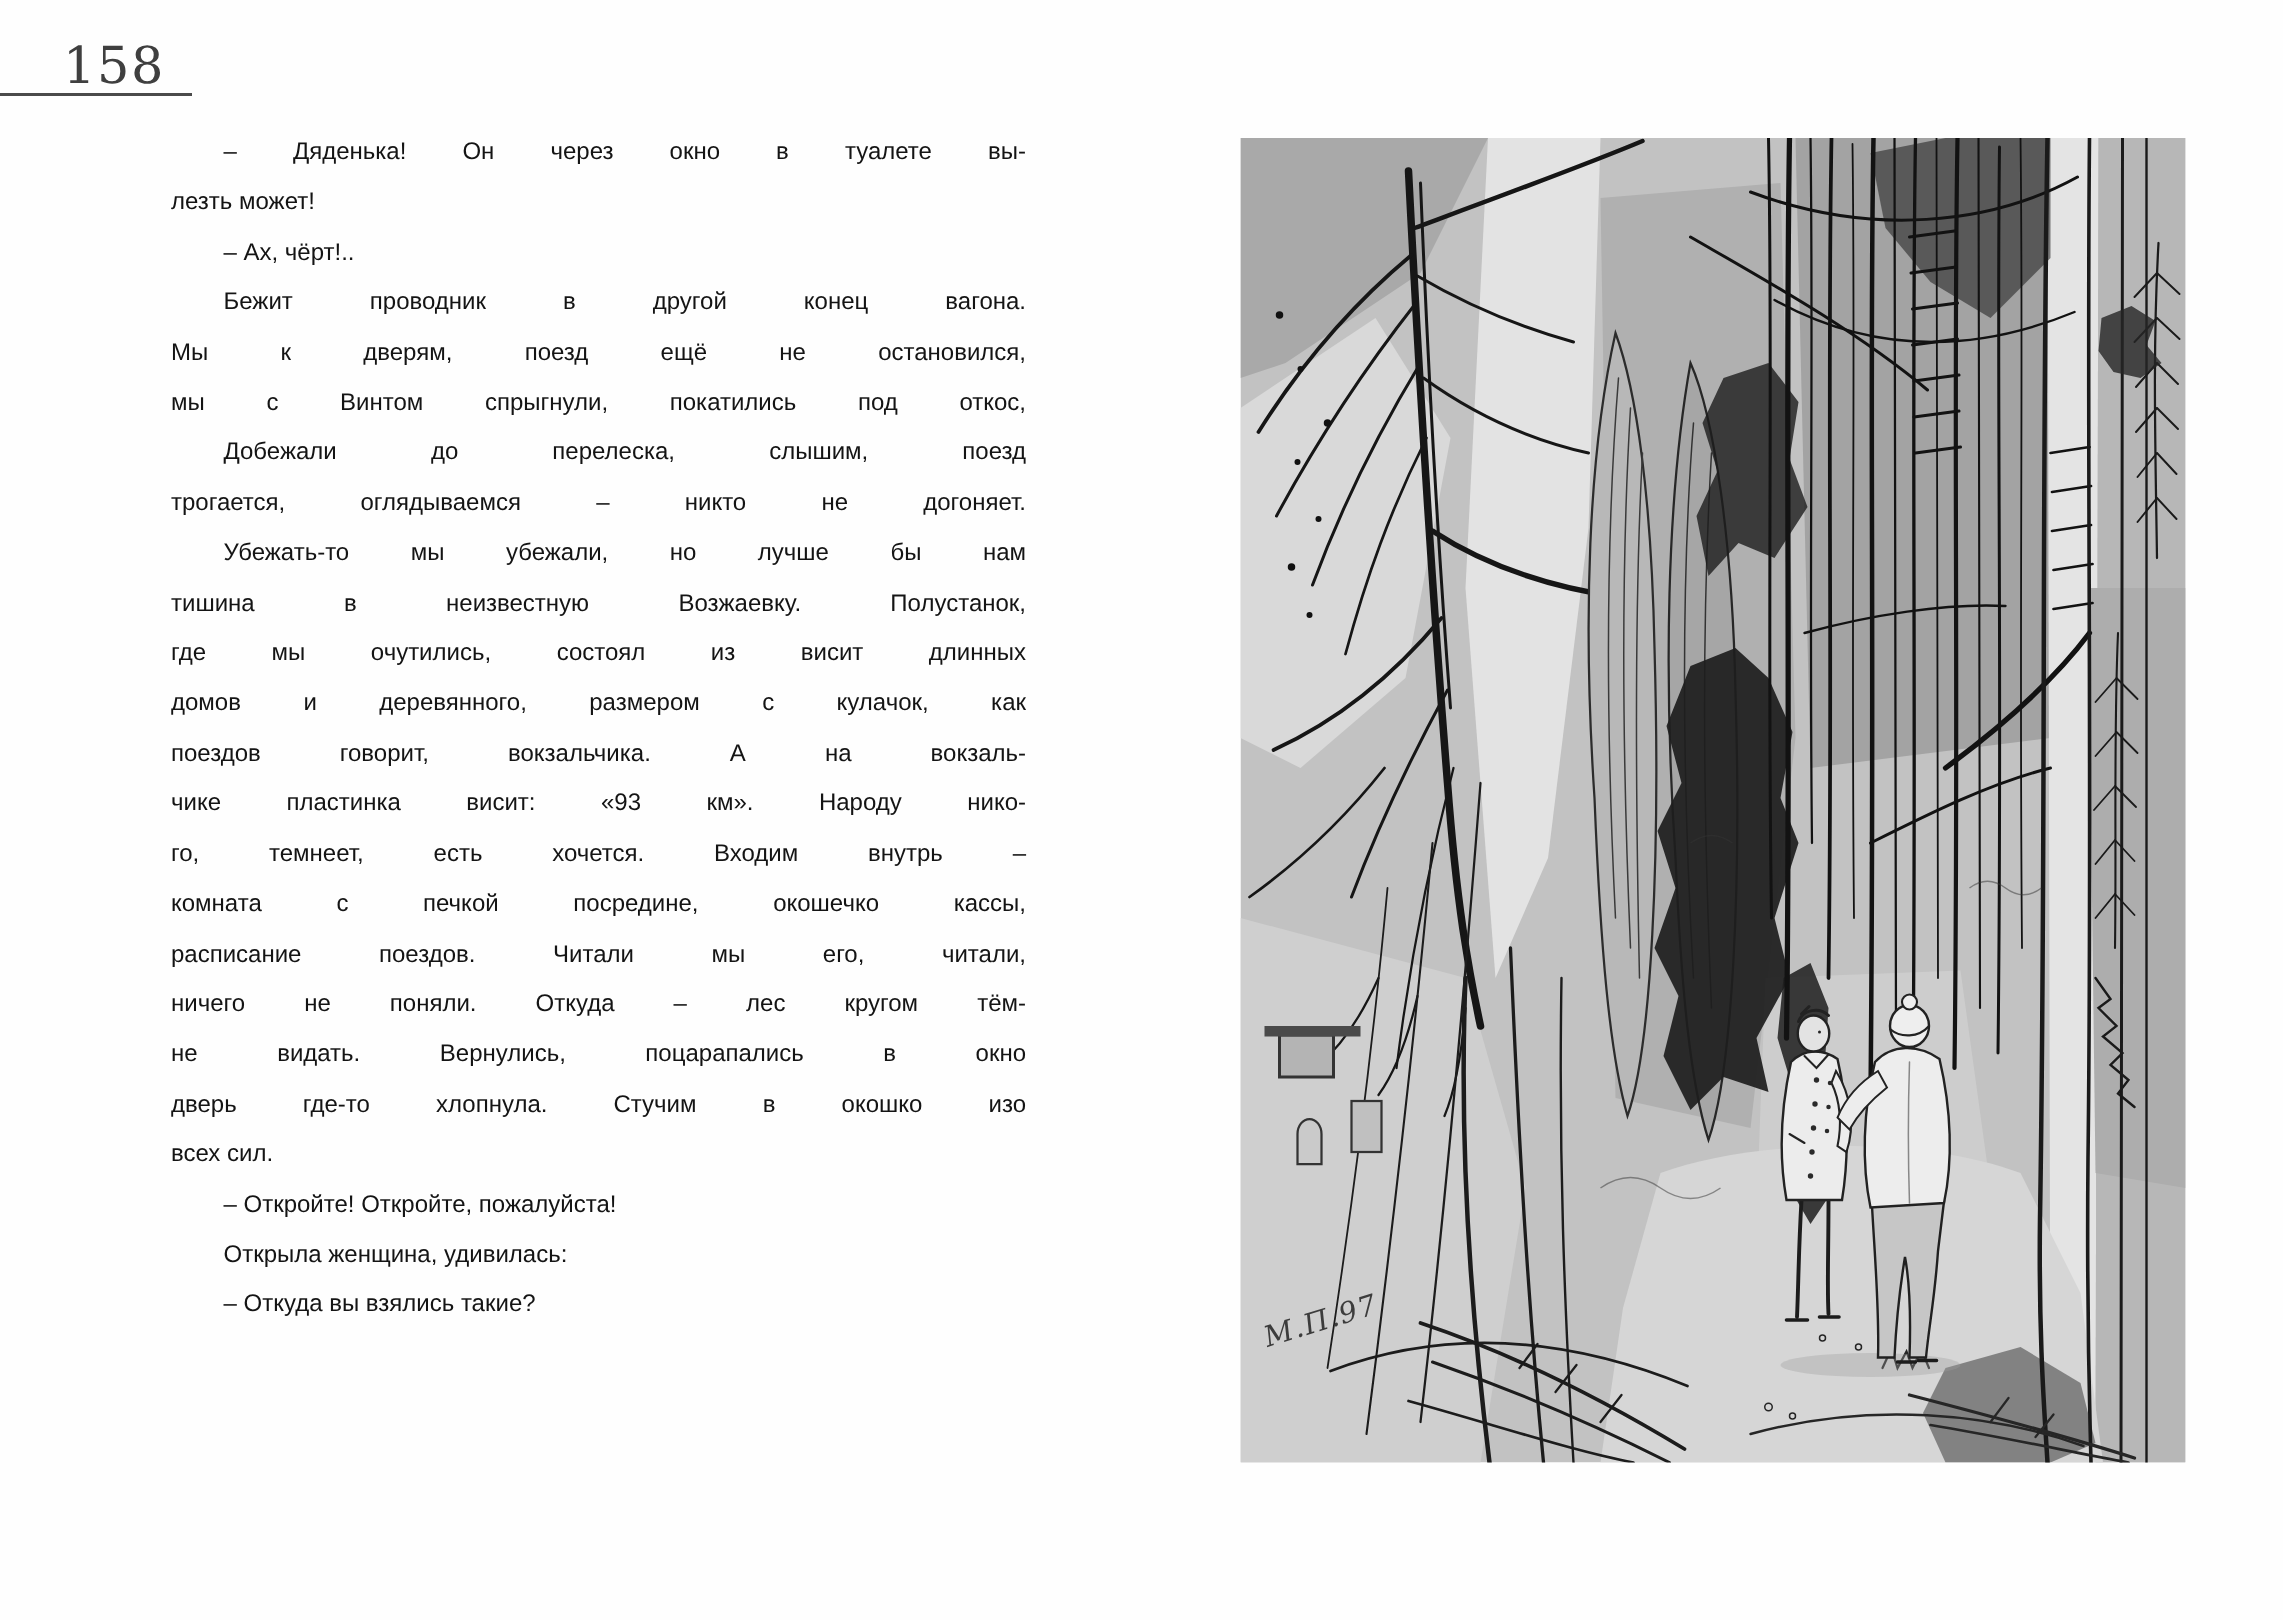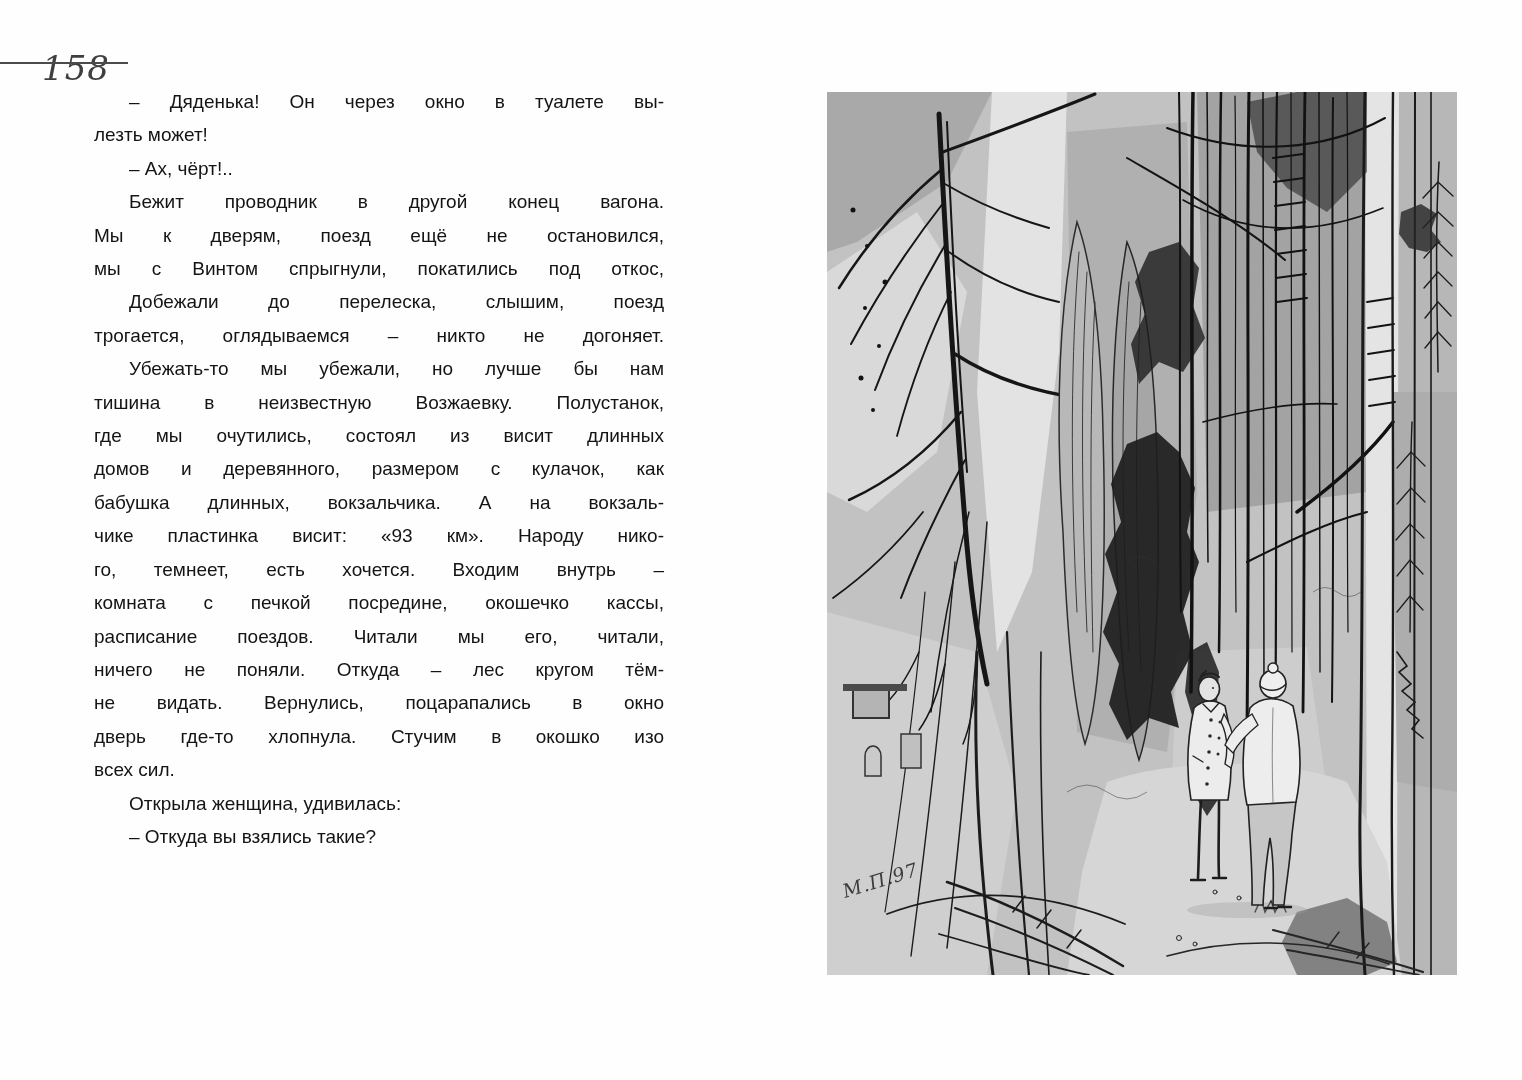--- a/index.html
+++ b/index.html
@@ -2,29 +2,29 @@
 <html lang="ru"><head>
 <meta charset="utf-8">
 <style>
   html,body{margin:0;padding:0;background:#ffffff;}
   .page{
     position:relative;width:1522px;height:1080px;background:#fefefe;
     font-family:"Liberation Sans",sans-serif;overflow:hidden;
   }
   .pagenum{
     position:absolute;left:42px;top:24px;
-    font-family:"DejaVu Serif",serif;font-style:italic;
-    font-size:34px;color:#3f3f3f;letter-spacing:1px;margin-top:24px;
+    font-family:"DejaVu Serif",serif;
+    font-size:34px;color:#3f3f3f;letter-spacing:1px;
   }
   .header-rule{
     position:absolute;left:0;top:62px;width:128px;height:2px;background:#4b4b4b;
   }
   .text-block{
-    position:absolute;left:94px;top:85px;width:570px;
-    font-size:19px;line-height:33.4px;color:#141414;
+    position:absolute;left:114px;top:85px;width:570px;
+    font-size:16px;line-height:33.4px;color:#141414;
   }
   .line{white-space:normal;}
   .line.just{text-align:justify;text-align-last:justify;}
   .line.indent{text-indent:35px;}
   .illustration{
     position:absolute;left:827px;top:92px;width:630px;height:883px;
   }
   .illustration svg{display:block;width:100%;height:100%;}
   .sig{
     font-family:"DejaVu Serif",serif;font-style:italic;font-size:19px;
@@ -45,29 +45,30 @@
       <div class="line indent">– Ах, чёрт!..</div>
       <div class="line indent just">Бежит проводник в другой конец вагона.</div>
       <div class="line just">Мы к дверям, поезд ещё не остановился,</div>
       <div class="line just">мы с Винтом спрыгнули, покатились под откос,</div>
       <div class="line indent just">Добежали до перелеска, слышим, поезд</div>
       <div class="line just">трогается, оглядываемся – никто не догоняет.</div>
       <div class="line indent just">Убежать-то мы убежали, но лучше бы нам</div>
       <div class="line just">тишина в неизвестную Возжаевку. Полустанок,</div>
       <div class="line just">где мы очутились, состоял из висит длинных</div>
       <div class="line just">домов и деревянного, размером с кулачок, как</div>
-      <div class="line just">бабушка длинных, вокзальчика. А на вокзаль-</div>
+      <div class="line just">поездов говорит, вокзальчика. А на вокзаль-</div>
       <div class="line just">чике пластинка висит: «93 км». Народу нико-</div>
       <div class="line just">го, темнеет, есть хочется. Входим внутрь –</div>
       <div class="line just">комната с печкой посредине, окошечко кассы,</div>
       <div class="line just">расписание поездов. Читали мы его, читали,</div>
       <div class="line just">ничего не поняли. Откуда – лес кругом тём-</div>
       <div class="line just">не видать. Вернулись, поцарапались в окно</div>
       <div class="line just">дверь где-то хлопнула. Стучим в окошко изо</div>
       <div class="line">всех сил.</div>
+      <div class="line indent">– Откройте! Откройте, пожалуйста!</div>
       <div class="line indent">Открыла женщина, удивилась:</div>
       <div class="line indent">– Откуда вы взялись такие?</div>
     </div>
 
   <div class="illustration">
     <svg viewBox="0 0 630 883" xmlns="http://www.w3.org/2000/svg">
 
       <g>
         <rect x="0" y="0" width="630" height="883" fill="#c2c2c2"></rect>
         <path d="M0,0 L165,0 L120,90 L30,150 L0,160 Z" fill="#a9a9a9"></path>

